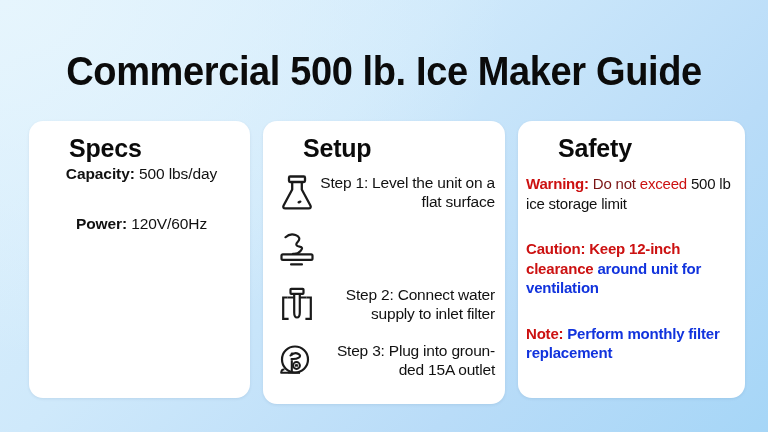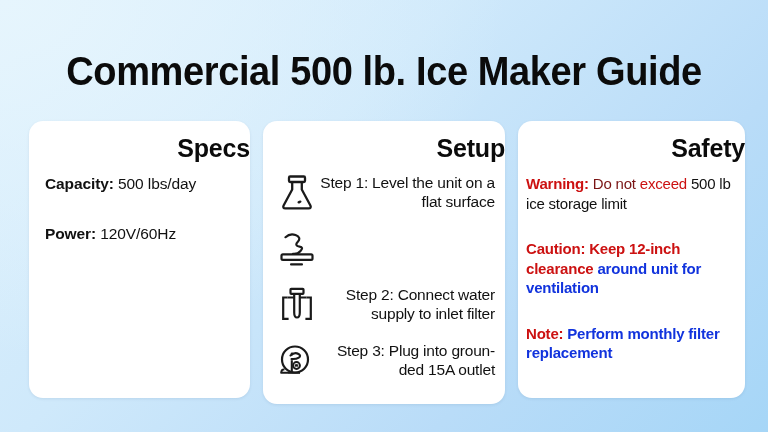--- a/index.html
+++ b/index.html
@@ -47,36 +47,37 @@
     background: #ffffff;
     border-radius: 14px;
     box-sizing: border-box;
     box-shadow: 0 1px 3px rgba(30,70,110,0.10);
   }
   #card-specs  { left: 29px;  top: 121px; width: 221px; height: 277px; }
   #card-setup  { left: 263px; top: 121px; width: 242px; height: 283px; }
   #card-safety { left: 518px; top: 121px; width: 227px; height: 277px; }
 
   .card-title {
-    text-align: right;
+    text-align: left;
     font-size: 25px;
     line-height: 28px;
     font-weight: bold;
     color: #0b0b0b;
     font-stretch: condensed;
     margin-top: 13px;
     letter-spacing: -0.2px;
     padding-left: 40px;
   }
 
   
   #specs-list {
-    margin: 12px 0 0 0;
+    margin: 2px 0 0 0;
     padding: 0 12px 0 16px;
     list-style: none;
+    text-align: center;
   }
   #specs-list li {
     font-size: 15.5px;
     line-height: 19px;
     color: #111111;
     margin-bottom: 31px;
     letter-spacing: -0.1px;
   }
   #specs-list li:last-child { margin-bottom: 0; }
   #specs-list .k { font-weight: bold; }

